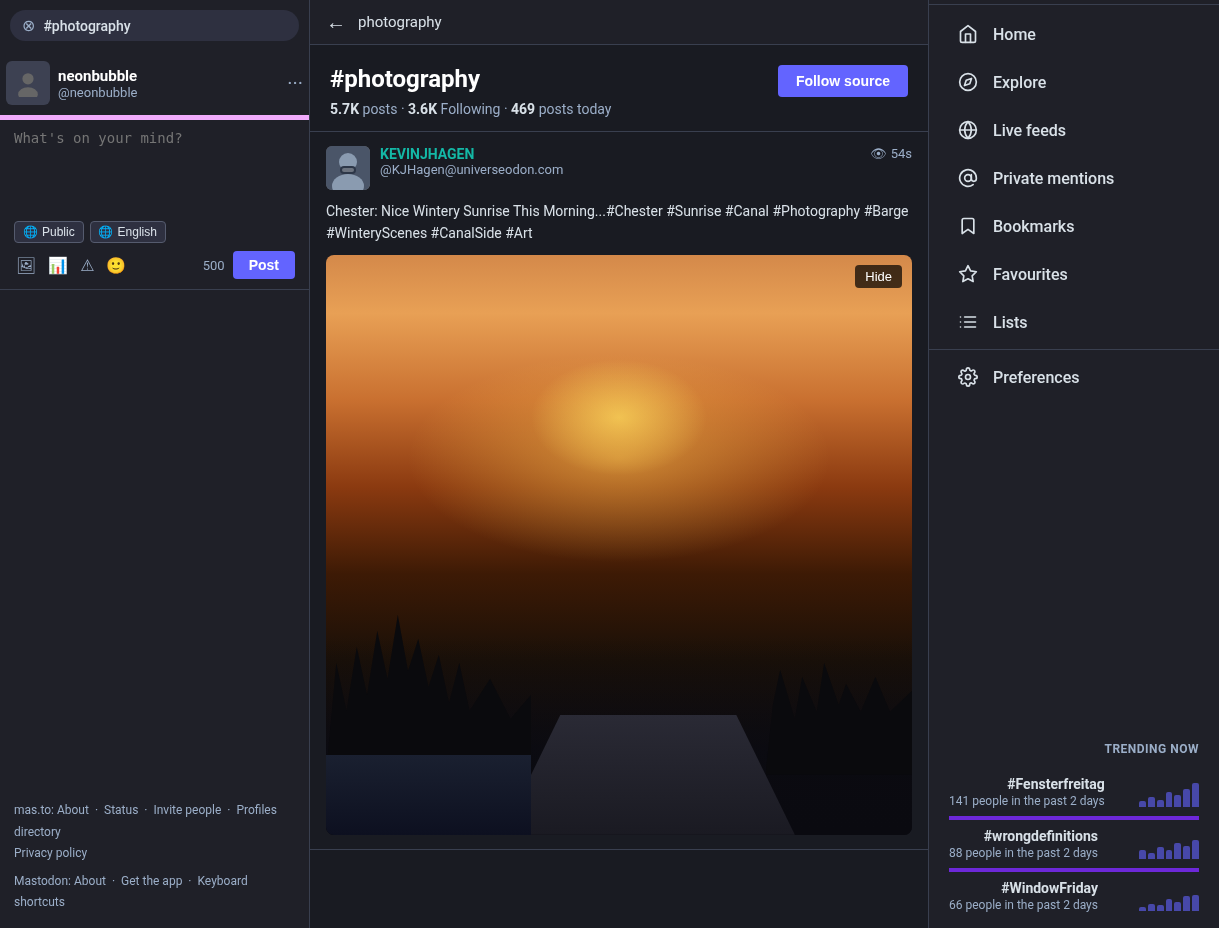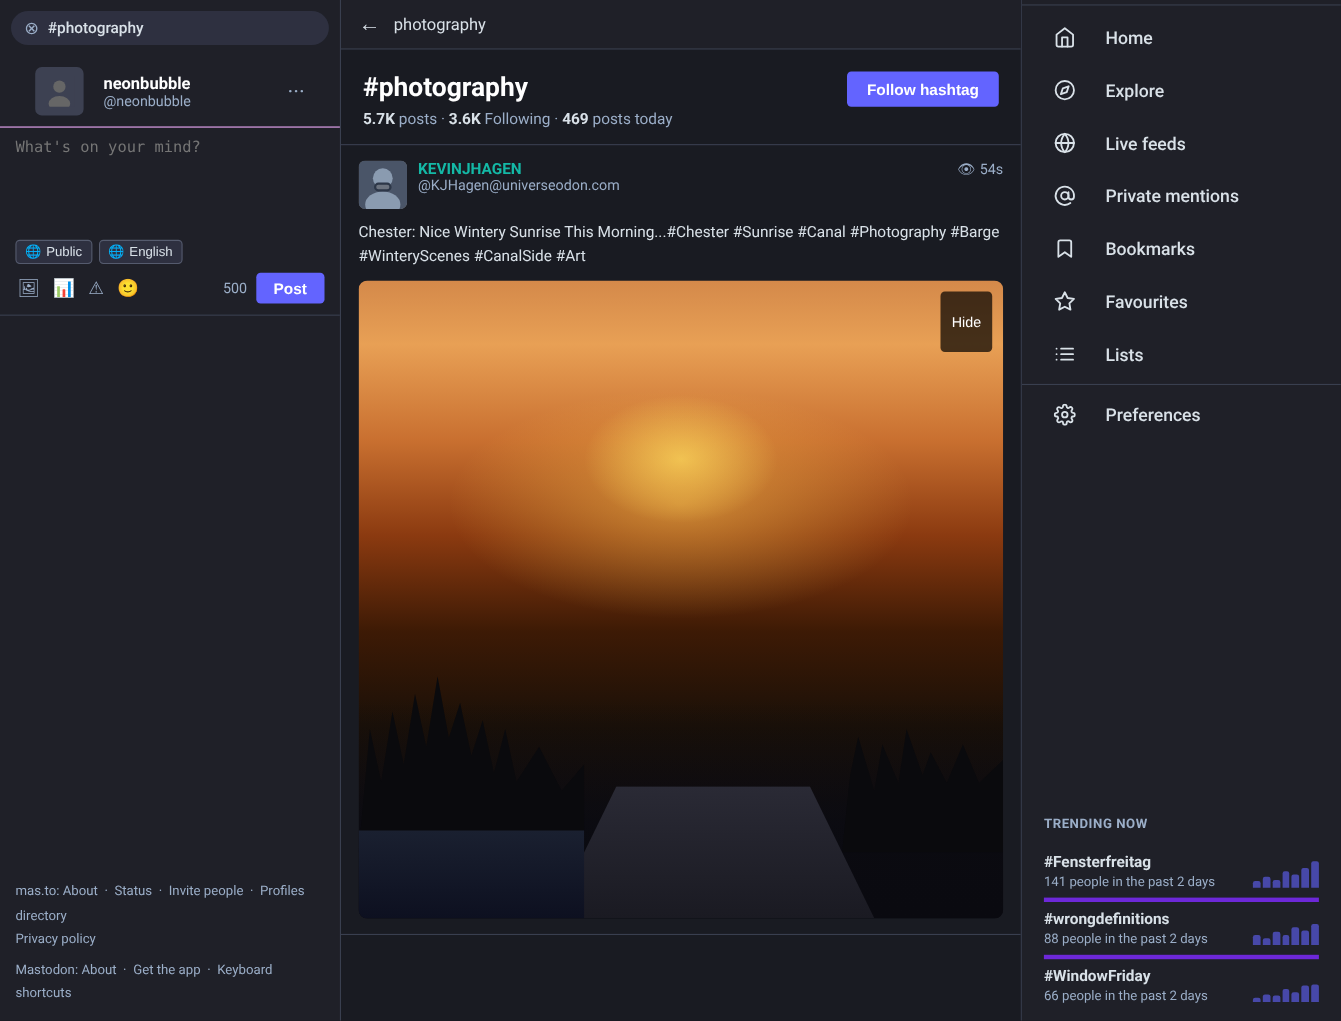--- a/index.html
+++ b/index.html
@@ -39,23 +39,23 @@
     }
     .search-text {
       color: #d9e1e8;
       font-size: 14px;
       font-weight: 500;
     }
 
     .user-panel {
       display: flex;
       align-items: center;
-      padding: 10px 32px;
-      gap: 18px;
-      border-bottom: 1px solid #f0abfc;
+      padding: 10px 6px;
+      gap: 8px;
+      border-bottom: 5px solid #f0abfc;
     }
     .avatar {
       width: 44px;
       height: 44px;
       border-radius: 6px;
       background: #3d4152;
       display: flex;
       align-items: center;
       justify-content: center;
       overflow: hidden;
@@ -314,21 +314,21 @@
       background: linear-gradient(180deg, #1a2030 0%, #0d1020 100%);
     }
     .hide-btn {
       position: absolute;
       top: 10px;
       right: 10px;
       background: rgba(0,0,0,0.7);
       color: #fff;
       border: none;
       border-radius: 4px;
-      padding: 20px 10px;
+      padding: 4px 10px;
       font-size: 13px;
       cursor: pointer;
     }
 
     
     .right-sidebar {
       width: 290px;
       background: #1f2028;
       flex-shrink: 0;
       display: flex;
@@ -355,41 +355,42 @@
 
     .nav-divider {
       height: 1px;
       background: #393f4f;
       margin: 4px 0;
     }
 
     .nav-item {
       display: flex;
       align-items: center;
-      gap: 26px;
+      gap: 14px;
       padding: 12px 20px;
       color: #d9e1e8;
       cursor: pointer;
       font-size: 16px;
       border-radius: 6px;
       margin: 2px 8px;
     }
     .nav-icon {
       width: 22px;
       height: 22px;
       display: flex;
       align-items: center;
       justify-content: center;
       flex-shrink: 0;
     }
     .nav-label { font-size: 16px; font-weight: 500; }
 
     .trending-section {
       padding: 16px 20px 8px;
       margin-top: auto;
+      text-align: right;
     }
     .trending-title {
       font-size: 12px;
       font-weight: 700;
       color: #9baec8;
       text-transform: uppercase;
       letter-spacing: 0.5px;
       margin-bottom: 12px;
     }
     .trending-item {
@@ -517,21 +518,21 @@
         <span class="stat-num">5.7K</span>
         <span>posts</span>
         · 
         <span class="stat-num">3.6K</span>
         <span>Following</span>
         · 
         <span class="stat-num">469</span>
         <span>posts today</span>
       </div>
     </div>
-    <button class="follow-hashtag-btn">Follow hashtag</button>
+    <button class="follow-hashtag-btn">Follow source</button>
   </div>
 
   <div class="post-item">
     <div class="post-header">
       <div class="post-avatar">
         <div class="post-avatar-img">
 
           <svg width="44" height="44" viewBox="0 0 44 44" fill="none">
             <rect width="44" height="44" fill="#4a5568"></rect>
             <circle cx="22" cy="16" r="9" fill="#8a9bb0"></circle>

